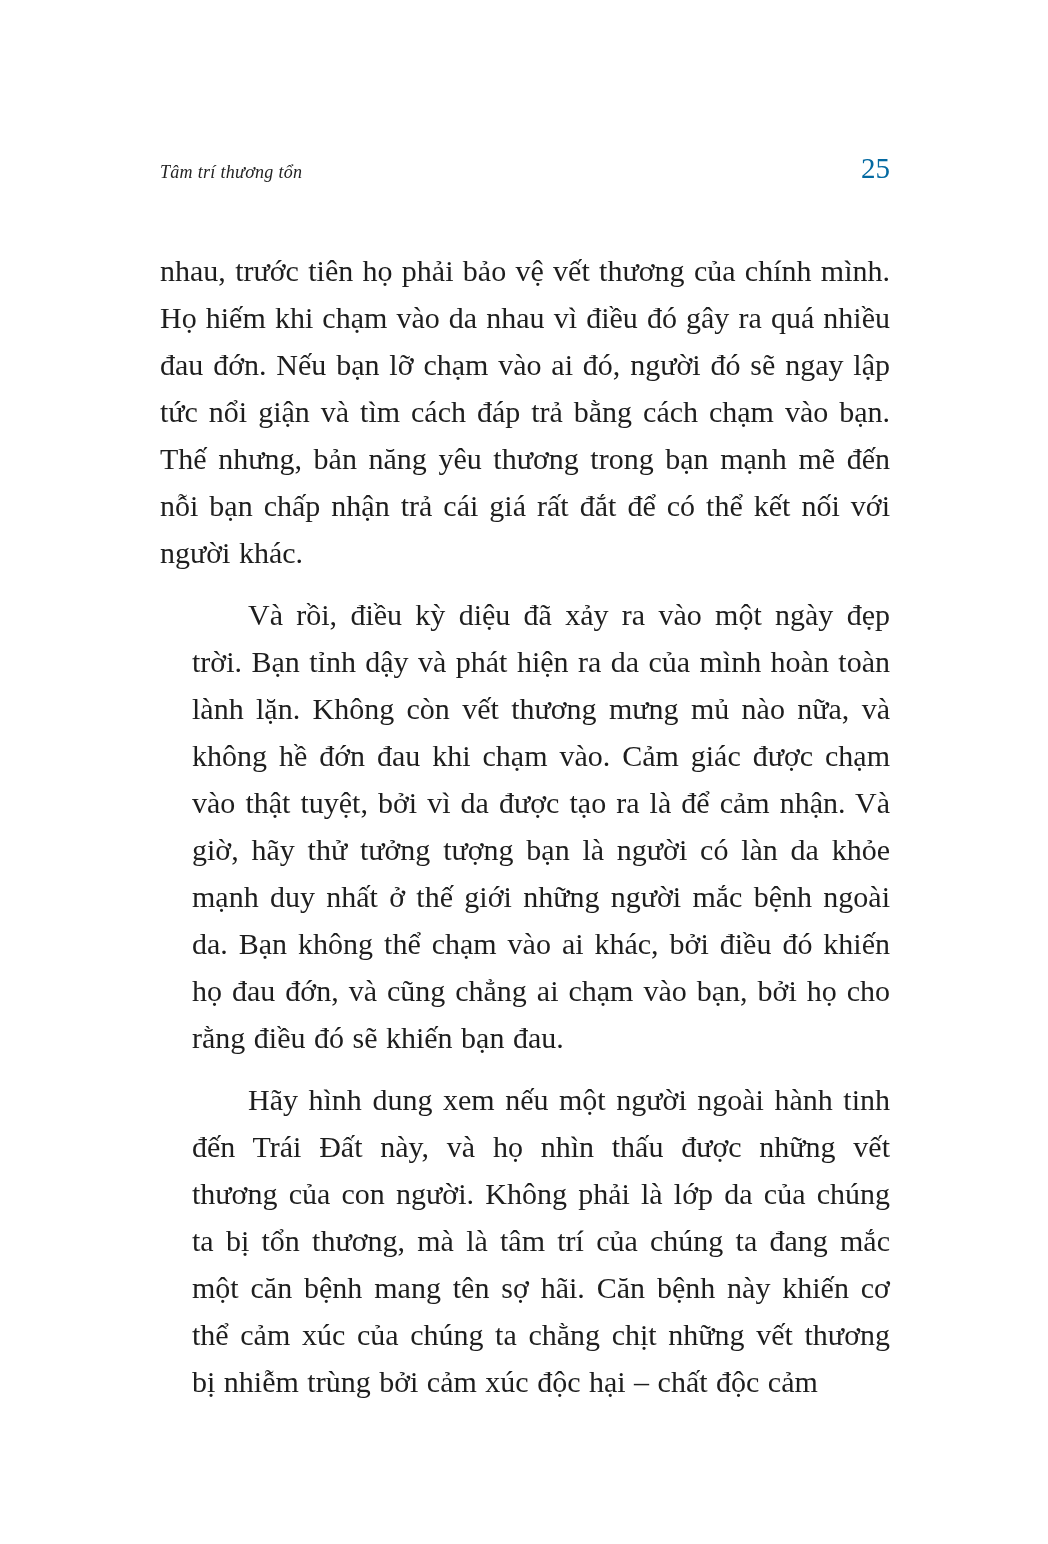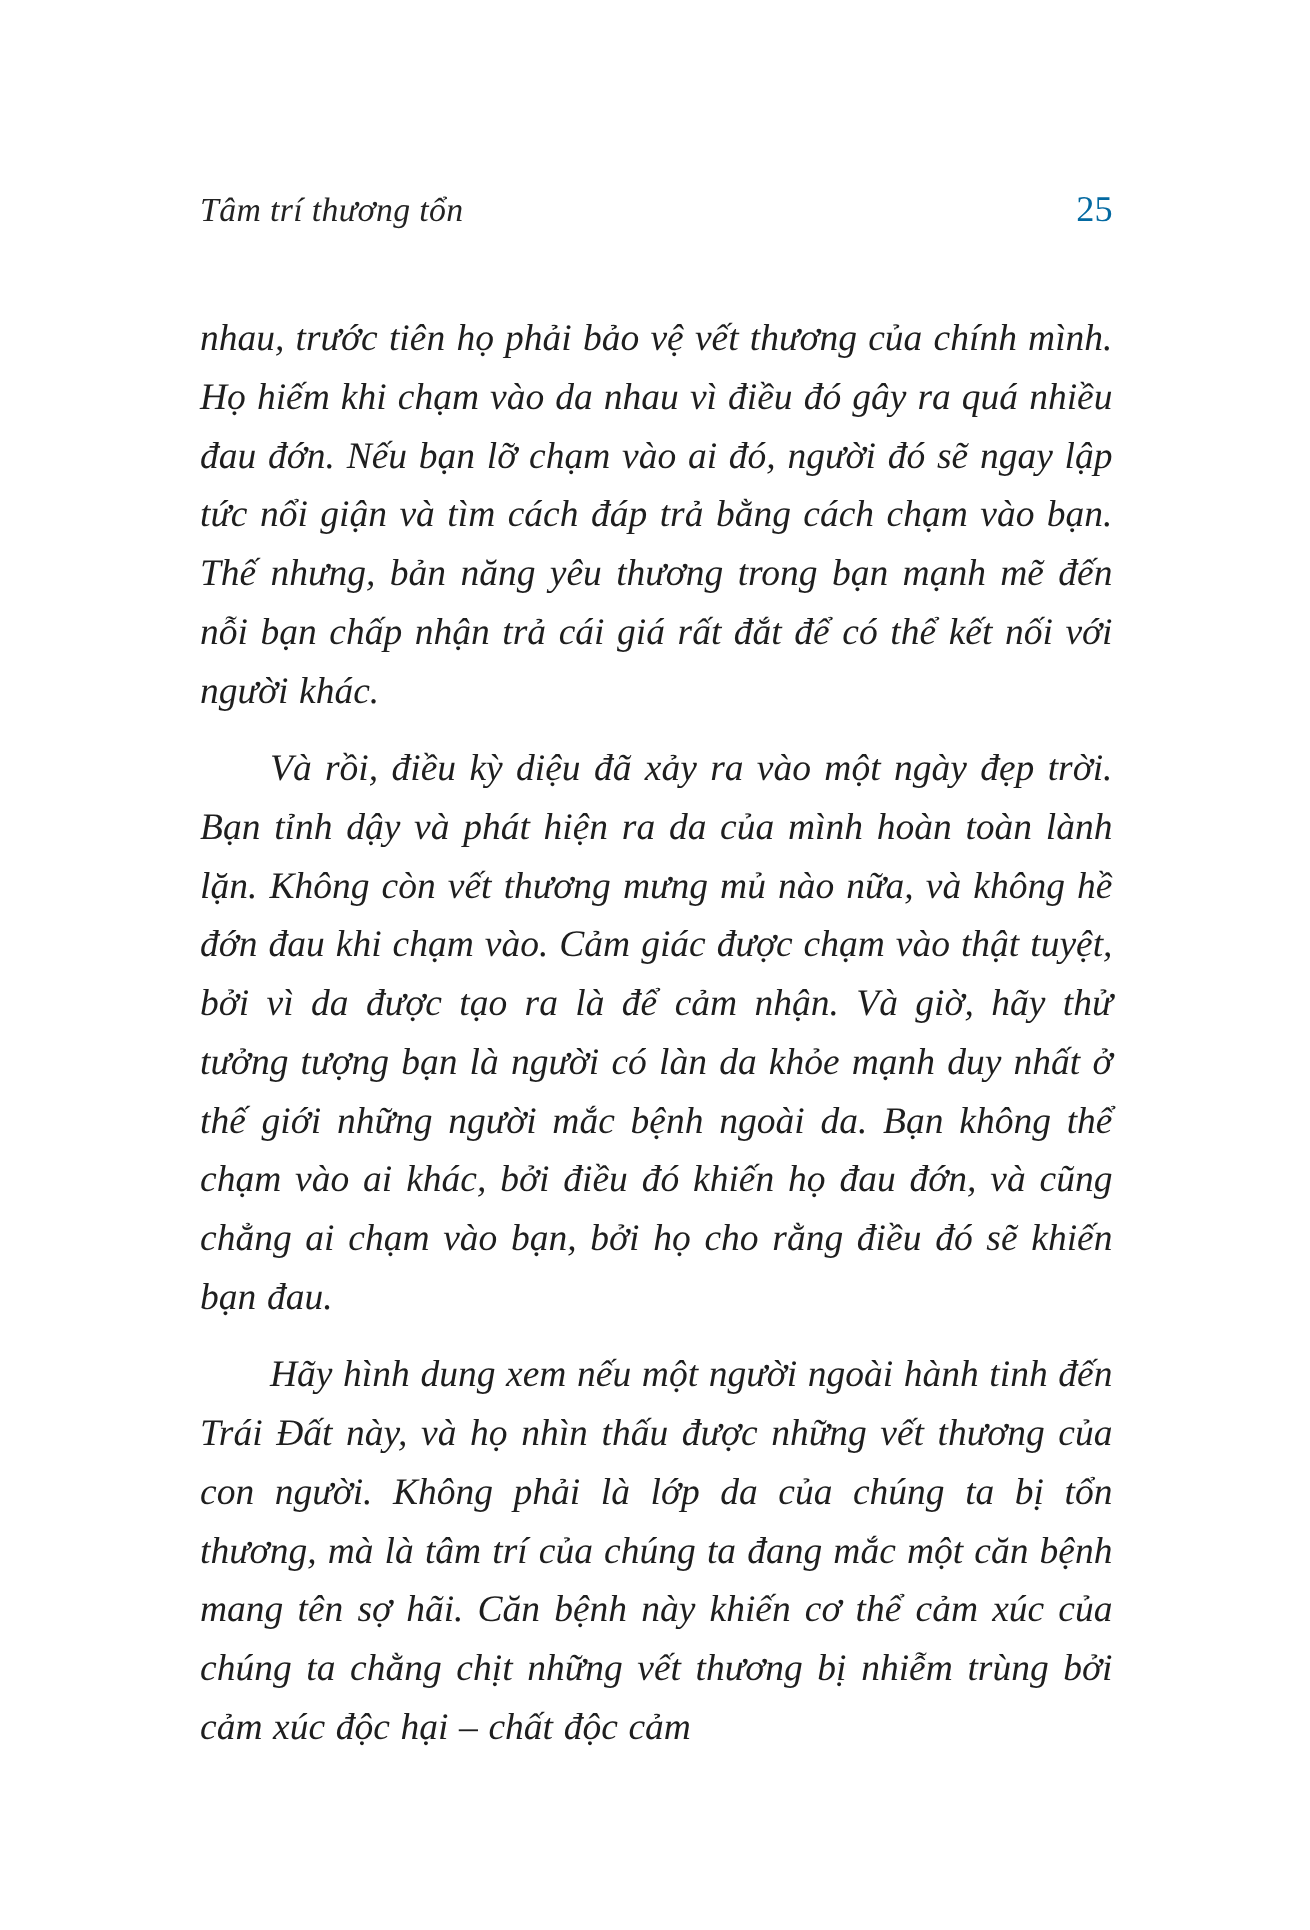--- a/index.html
+++ b/index.html
@@ -24,42 +24,42 @@
     top: 152px;
     width: 730px;
   }
   .running-head {
     display: flex;
     justify-content: space-between;
     align-items: baseline;
   }
   .head-title {
     font-style: italic;
-    font-size: 27px;
+    font-size: 18px;
     letter-spacing: 0.3px;
     color: #232323;
   }
   .head-page {
     font-style: normal;
     font-size: 29px;
     color: #0369a1;
   }
   .body-text {
     margin-top: 62px;
   }
   .para {
     font-size: 30px;
     line-height: 47px;
     text-align: justify;
     margin: 0 0 15px 0;
     word-spacing: 1px;
-    font-style: italic;
   }
   .para.indent {
     text-indent: 56px;
+    margin-left: 32px;
   }
   .para:last-child {
     margin-bottom: 0;
   }
 </style>
 </head>
 <body>
 
 <div class="page">
   <div class="content">

